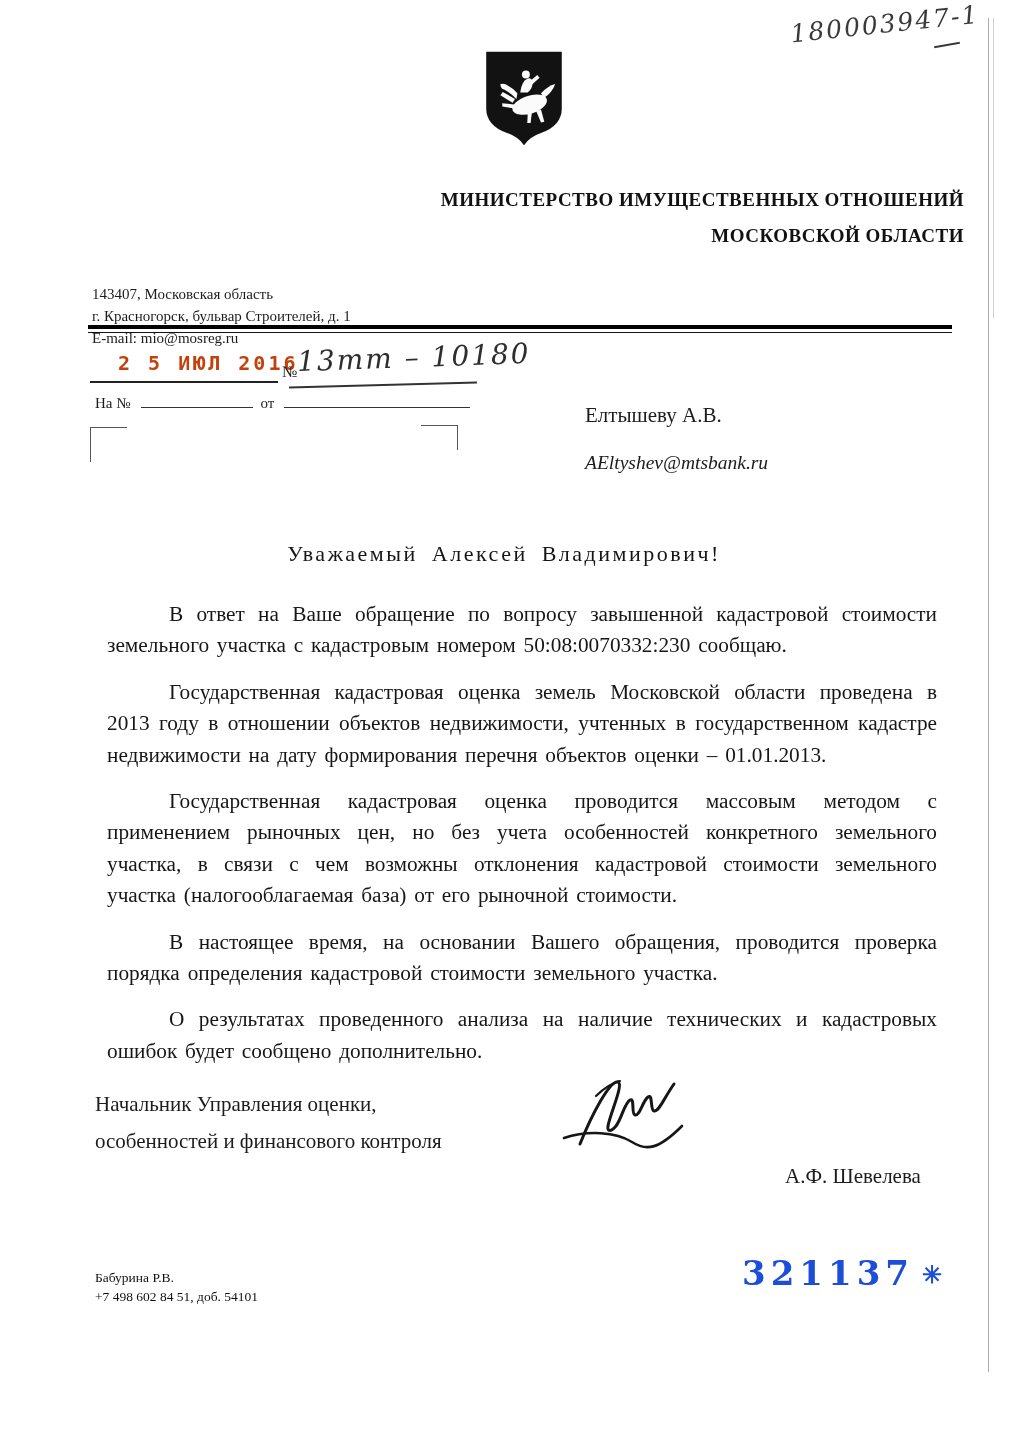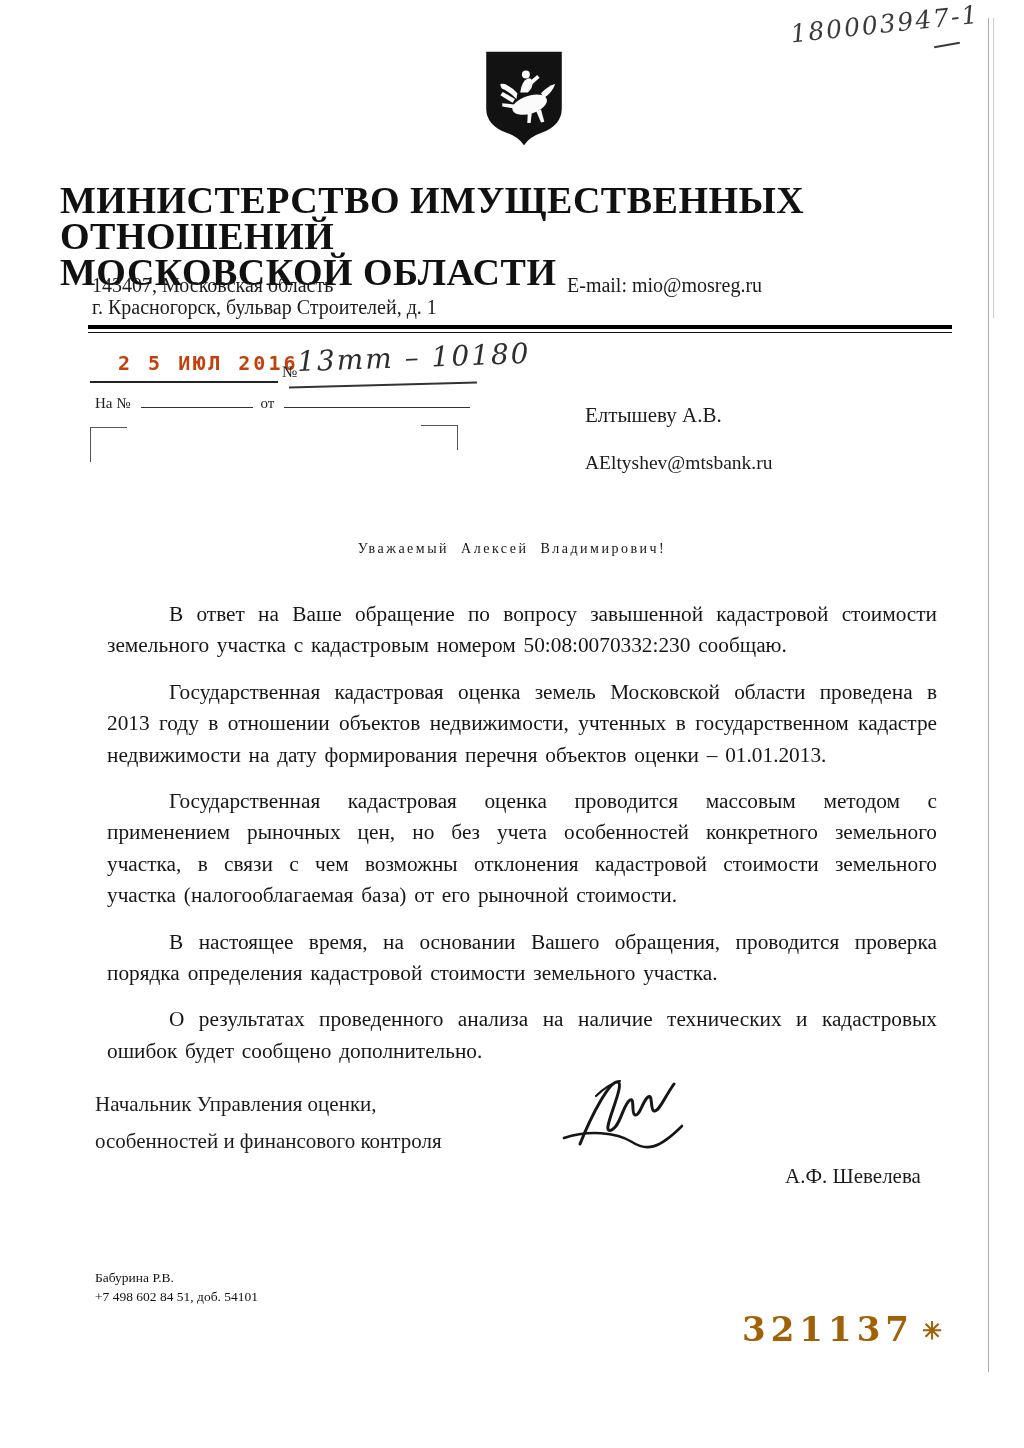--- a/index.html
+++ b/index.html
@@ -22,25 +22,25 @@
     font-family:"DejaVu Serif", serif;font-style:italic;
     font-size:25px;color:#3a3a3a;letter-spacing:2px;
     transform:rotate(-6deg);white-space:nowrap;
   }
   .hw-topright-underline{position:absolute;top:44px;left:934px;width:26px;height:2px;background:#3a3a3a;transform:rotate(-10deg);}
 
   
   .emblem{position:absolute;top:48px;left:478px;width:92px;height:102px;}
 
   
-  .title-block{position:absolute;top:182px;left:60px;width:904px;text-align:left;
-    font-weight:bold;font-size:38px;line-height:36px;letter-spacing:.5px;color:#111;}
+  .title-block{position:absolute;top:182px;left:60px;width:904px;text-align:right;
+    font-weight:bold;font-size:19px;line-height:36px;letter-spacing:.5px;color:#111;}
 
   
-  .addr-row{position:absolute;top:274px;left:92px;width:860px;display:flex;font-size:20px;line-height:22px;}
+  .addr-row{position:absolute;top:283px;left:92px;width:860px;display:flex;font-size:15px;line-height:22px;flex-direction:column;}
   .addr-left{width:475px;}
   .addr-right{width:385px;}
 
   
   .rule{position:absolute;top:325px;left:88px;width:864px;border-top:4px solid #000;}
   .rule-thin{position:absolute;top:332px;left:88px;width:864px;border-top:1.5px solid #111;}
 
   
   .datestamp{
     position:absolute;top:351px;left:118px;
@@ -61,41 +61,41 @@
   .uline{display:inline-block;border-bottom:1.2px solid #333;height:14px;vertical-align:baseline;}
   .uline.w1{width:112px;margin:0 8px 0 10px;}
   .uline.w2{width:186px;margin-left:10px;}
 
   
   .corner-left{position:absolute;top:427px;left:90px;width:36px;height:34px;border-left:1.5px solid #555;border-top:1.5px solid #555;}
   .corner-right{position:absolute;top:425px;left:421px;width:36px;height:24px;border-right:1.5px solid #555;border-top:1.5px solid #555;}
 
   
   .recipient{position:absolute;top:404px;left:585px;font-size:21px;line-height:23px;}
-  .recipient .email{margin-top:24px;font-size:19.5px;}
+  .recipient .email{margin-top:24px;font-size:19.5px;font-style:italic;}
 
   
-  .salutation{position:absolute;top:541px;left:60px;width:904px;text-align:center;
-    font-size:14px;letter-spacing:2.5px;word-spacing:6px;color:#151515;}
+  .salutation{position:absolute;top:541px;left:52px;width:904px;text-align:center;
+    font-size:22px;letter-spacing:2.5px;word-spacing:6px;color:#151515;}
 
   
   .body-text{position:absolute;top:584px;left:92px;width:860px;
     font-size:21.3px;line-height:31.4px;text-align:justify;color:#161616;}
   .body-text p{margin:15px;text-indent:62px;word-spacing:2.5px;font-family:Liberation Serif, serif;}
 
   
   .sig-title{position:absolute;top:1086px;left:95px;width:440px;font-size:21px;line-height:37px;}
   .sig-scribble{position:absolute;top:1066px;left:556px;width:150px;height:100px;}
   .sig-name{position:absolute;top:1116px;left:785px;font-size:21px;margin-top:48px;}
 
   
   .executor{position:absolute;top:1268px;left:95px;font-size:13.5px;line-height:19px;color:#111;}
-  .reg-stamp{position:absolute;top:1309px;left:742px;
+  .reg-stamp{position:absolute;top:1253px;left:742px;
     font-family:"DejaVu Serif", serif;font-weight:bold;
-    font-size:34px;letter-spacing:5px;color:#a16207;white-space:nowrap;}
+    font-size:34px;letter-spacing:5px;color:#1d4ed8;white-space:nowrap;}
   .reg-stamp .sym{font-size:24px;letter-spacing:0;margin-left:8px;vertical-align:2px;}
 </style>
 </head>
 <body>
 
 <div class="page">
 
   <div class="scan-vline"></div>
   <div class="scan-vline2"></div>
 

